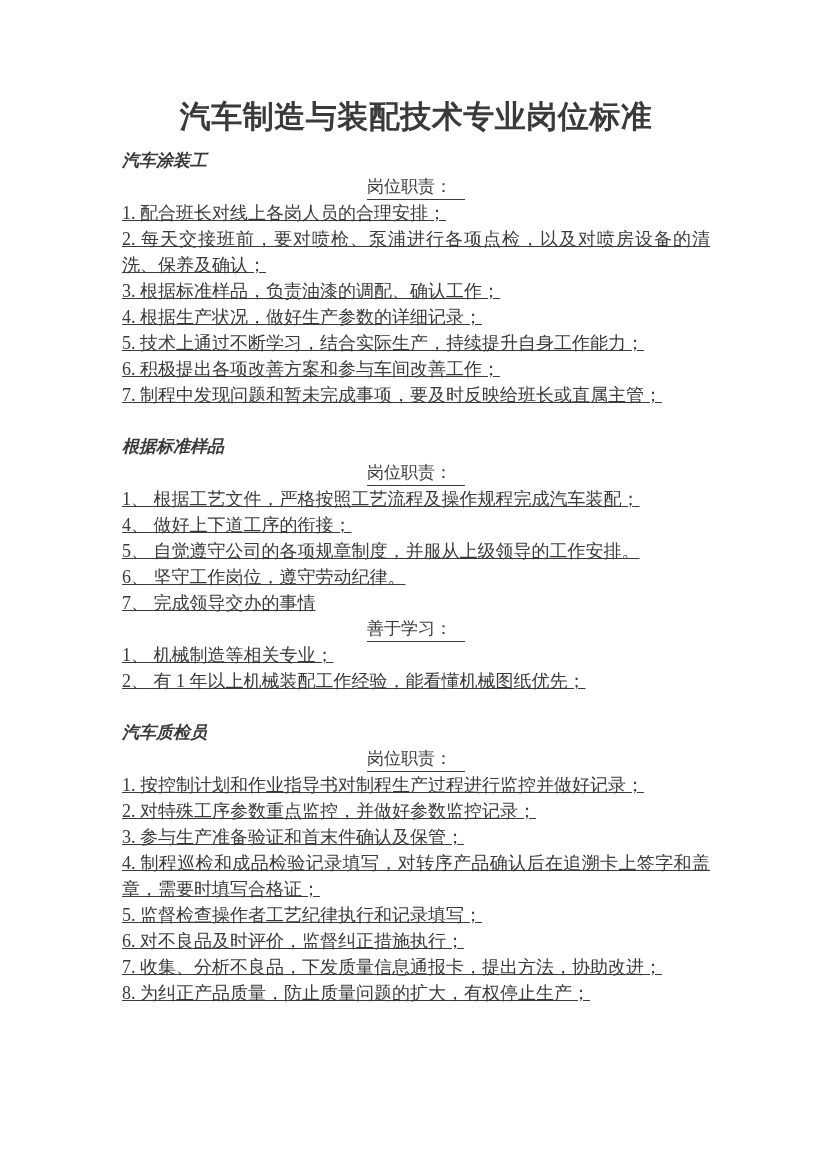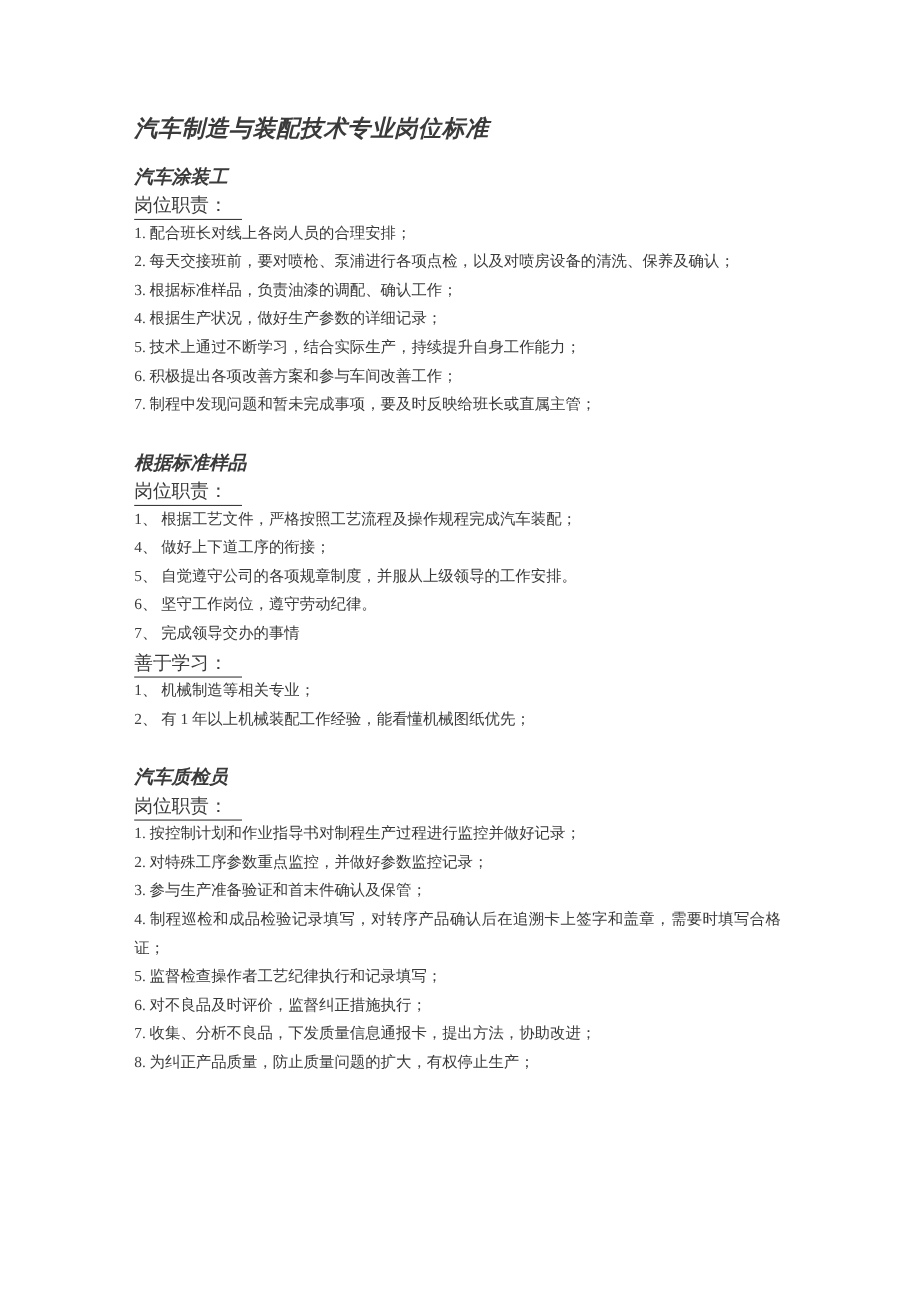--- a/index.html
+++ b/index.html
@@ -17,54 +17,55 @@
     width: 830px;
     height: 1174px;
     background: var(--page-bg);
     color: var(--text);
     font-family: "Liberation Serif", "DejaVu Serif", serif;
     padding: 100px 120px 0 122px;
     overflow: hidden;
   }
   .doc-title {
     margin: 0 0 14px 0;
-    font-size: 21px;
+    font-size: 31px;
     line-height: 34px;
     font-weight: 700;
-    text-align: left;
+    text-align: center;
     letter-spacing: 0.5px;
     white-space: nowrap;
-    font-style: italic;
   }
   .job-section { margin: 0; }
   .job-section + .job-section { margin-top: 26px; }
   .job-heading {
     margin: 0;
     font-size: 17px;
     line-height: 26px;
     font-weight: 700;
     font-style: italic;
   }
   .label-line {
     margin: 0;
     font-size: 17px;
     line-height: 26px;
+    text-align: center;
   }
   .uline {
     display: inline-block;
     border-bottom: 1px solid var(--text);
     padding-right: 13px;
     line-height: 24px;
   }
   .item {
     margin: 0;
-    font-size: 14px;
+    font-size: 18px;
     line-height: 26px;
     text-align: justify;
     text-justify: inter-ideograph;
+    text-decoration: underline;
   }
 </style>
 </head>
 <body>
 
 <div class="page">
 
   <h1 class="doc-title">汽车制造与装配技术专业岗位标准</h1>
 
   <section class="job-section">

